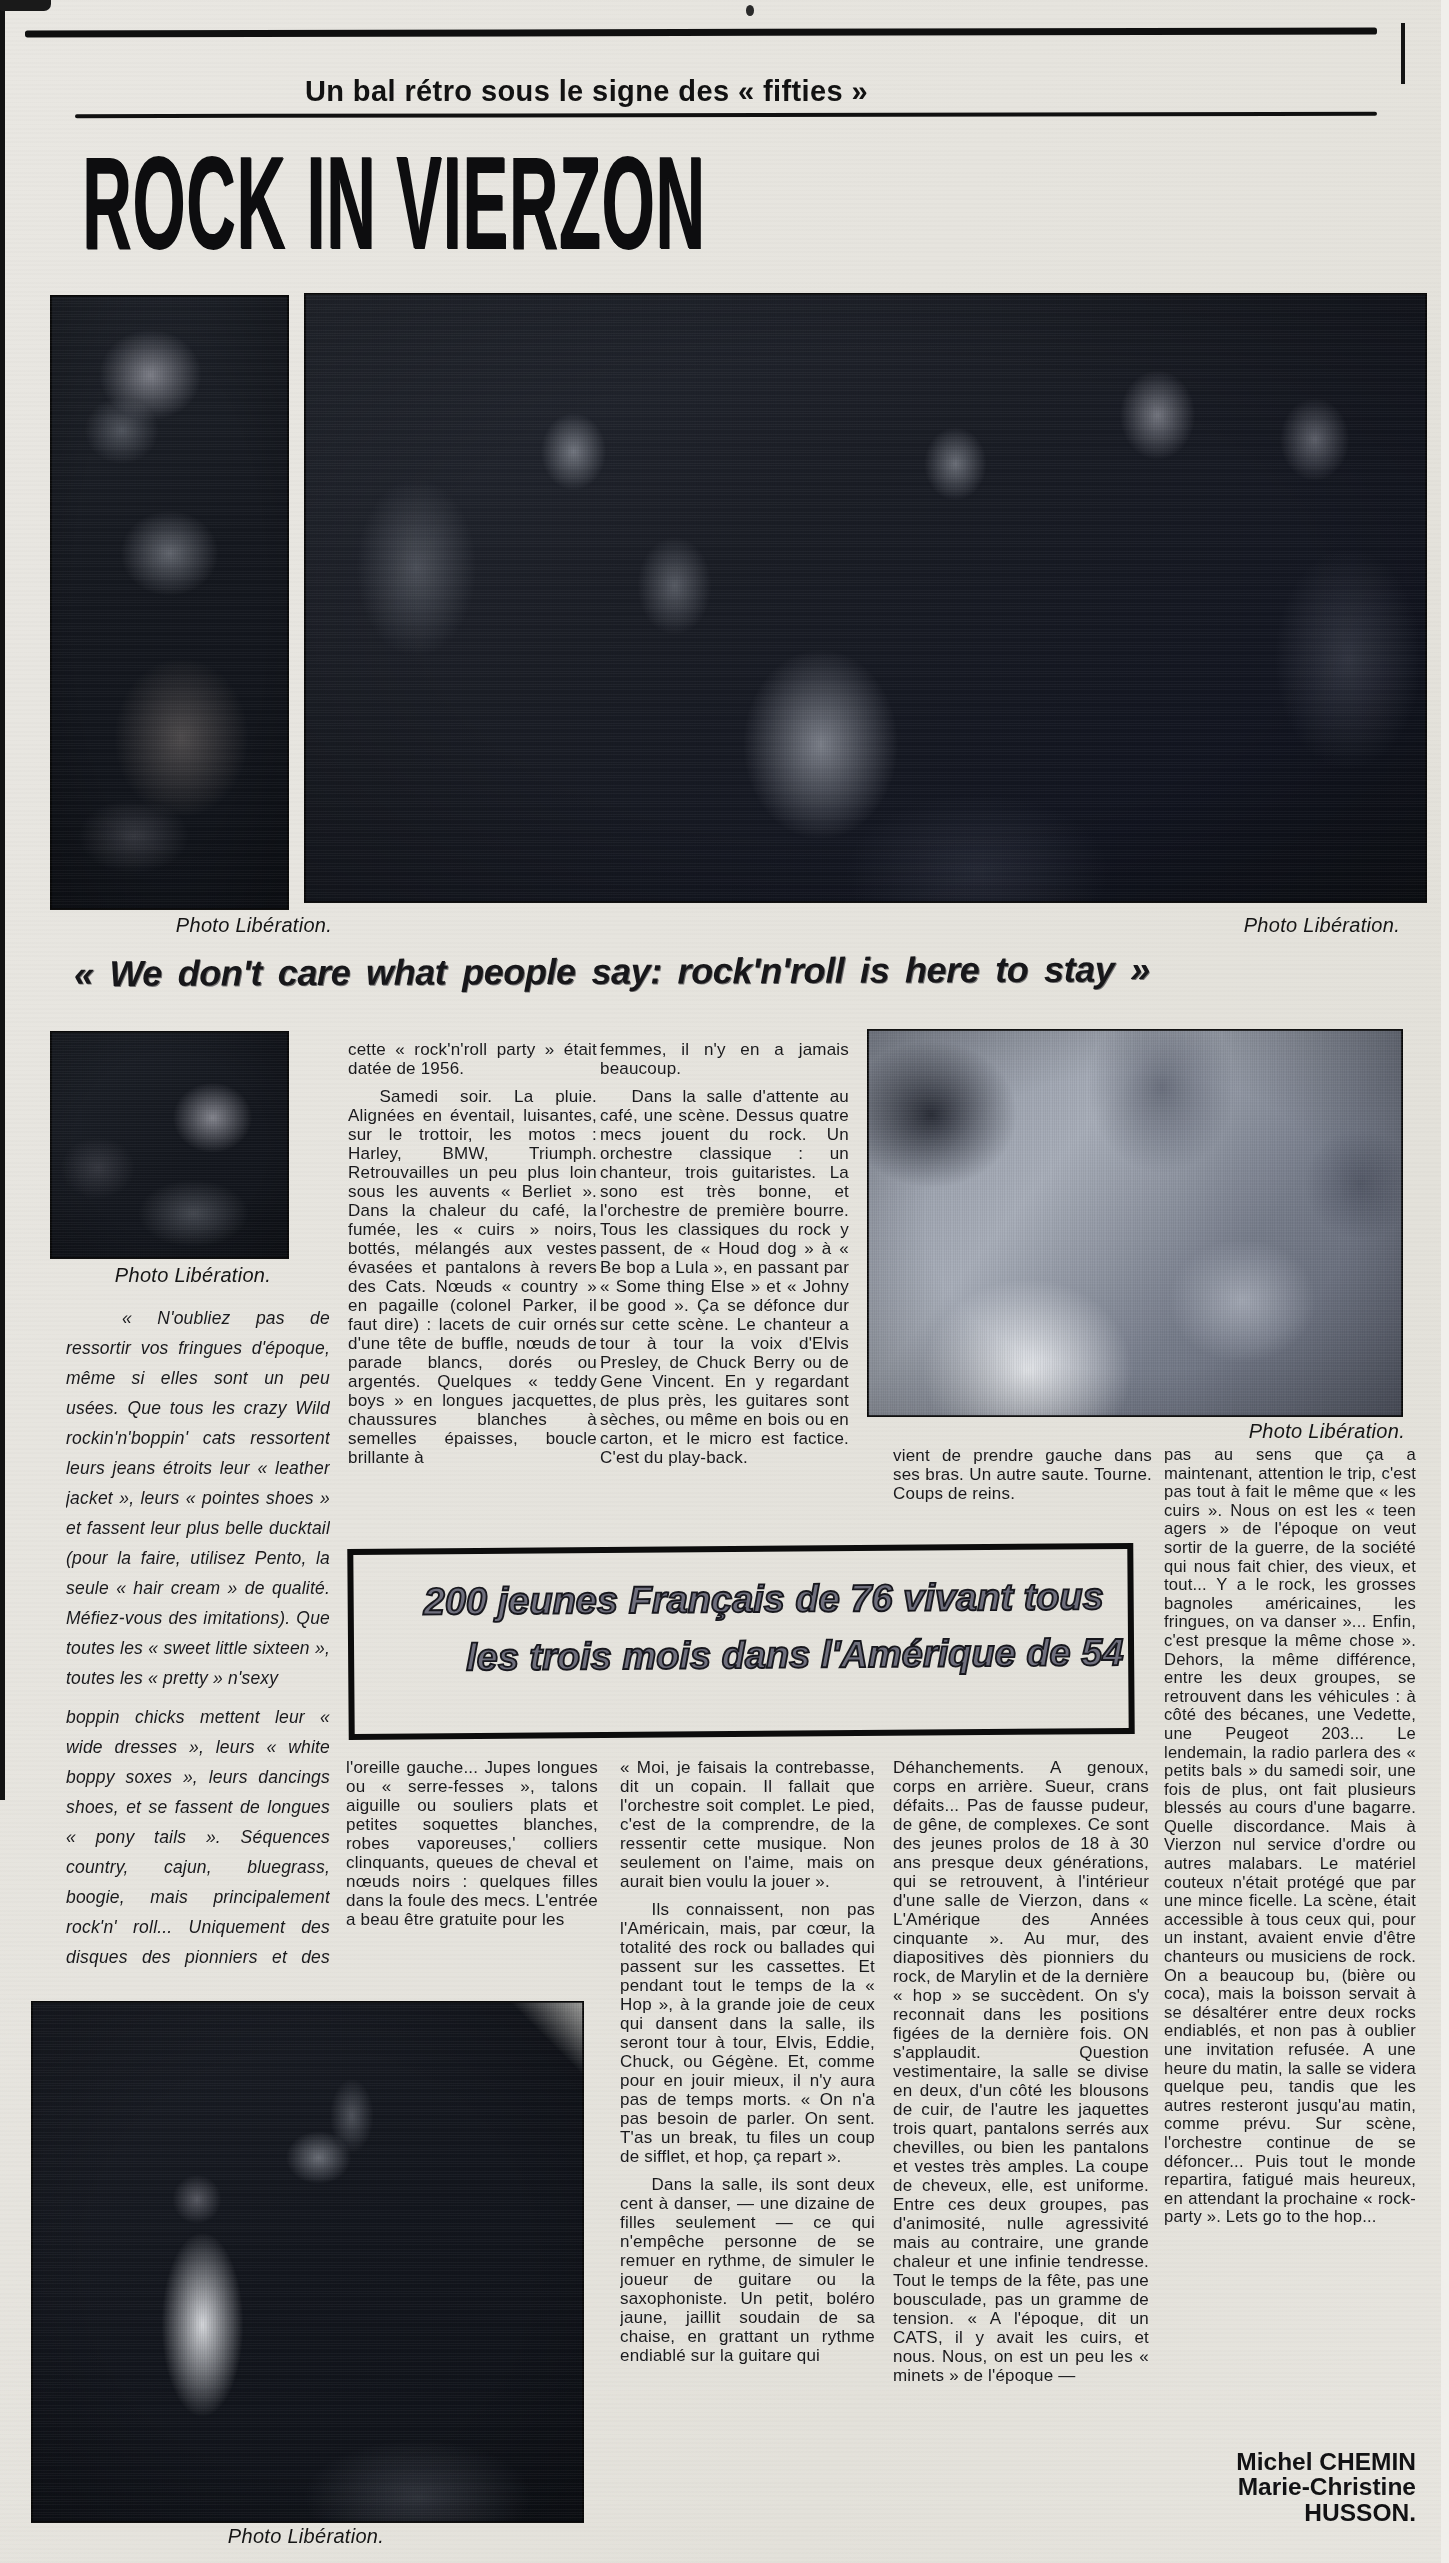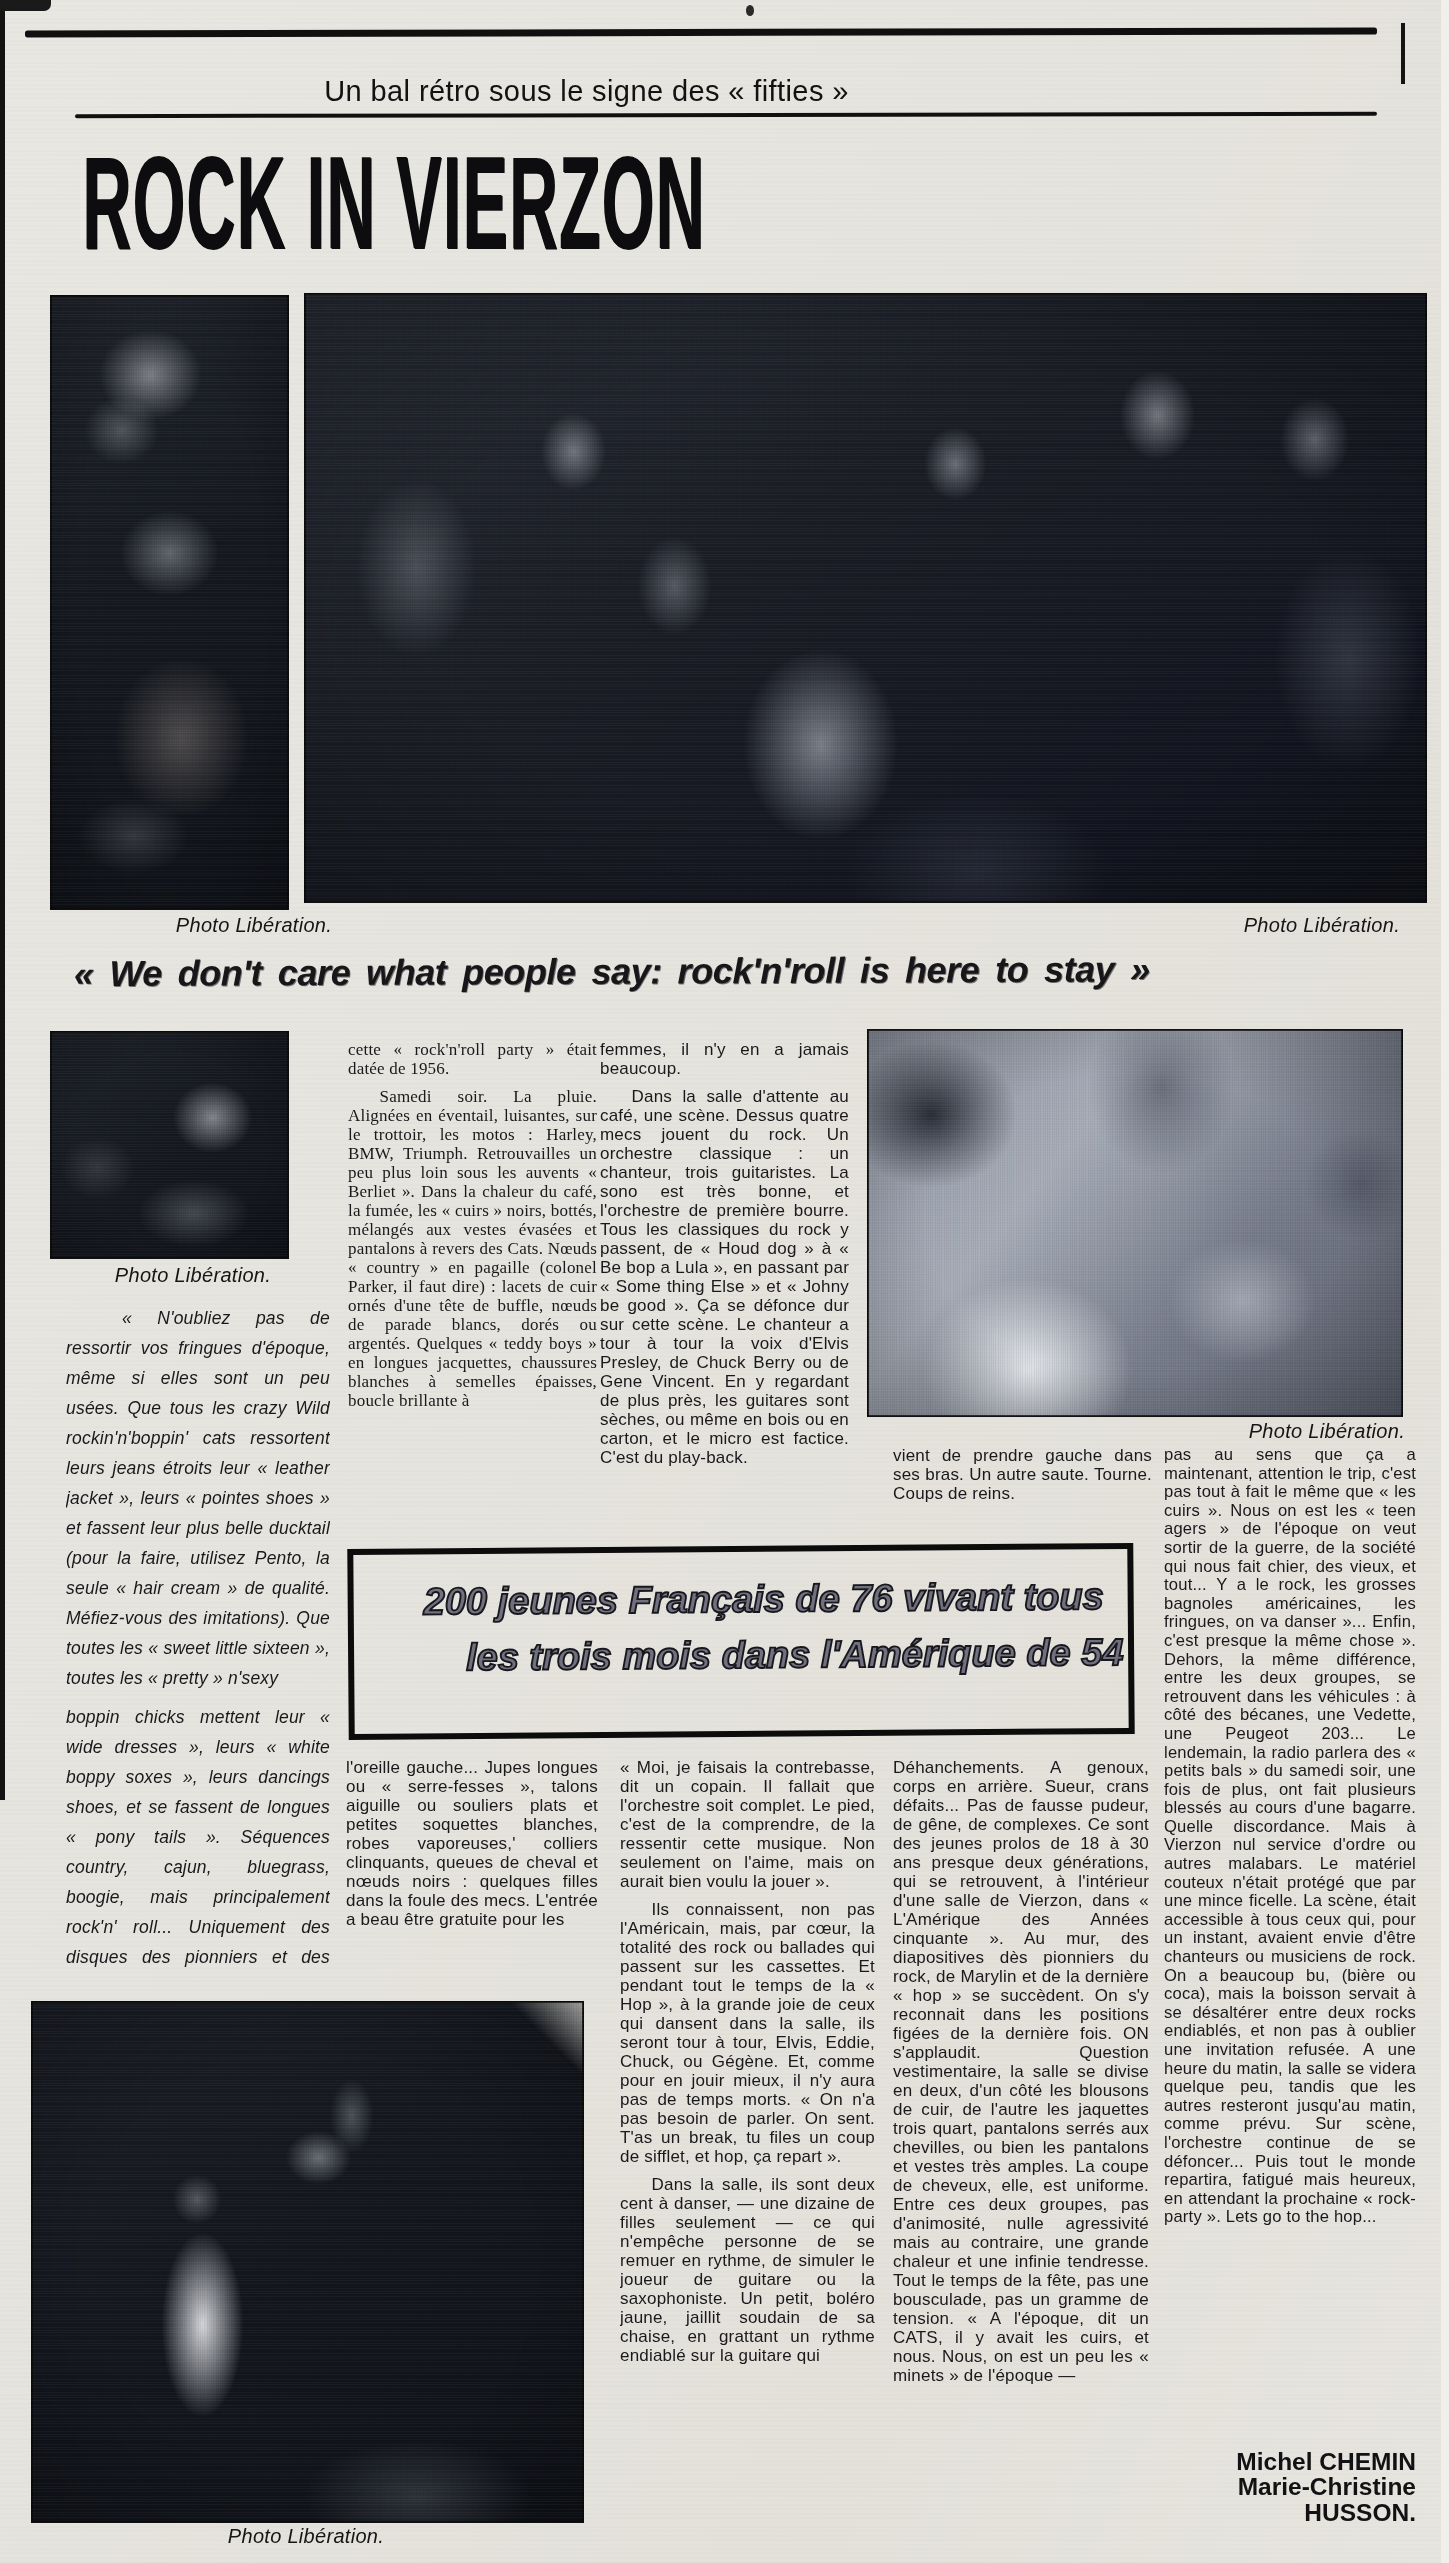--- a/index.html
+++ b/index.html
@@ -20,21 +20,21 @@
   .rule-b{left:75px;top:113px;width:1302px;height:4.4px;transform:rotate(-0.1deg);}
   .vtick{position:absolute;background:#141414;}
   .vtick-top{left:1401px;top:23px;width:4.4px;height:61px;}
   .vrule-right{left:1429px;top:742px;width:5.3px;height:1800px;background:#131313;}
   .edge-right{position:absolute;left:1441px;top:0;width:8.8px;height:100%;background:#f0efeb;}
   .smudge-tl{position:absolute;left:0;top:0;width:51px;height:11.4px;background:#1a1a1a;border-radius:0 0 7px 1.8px;}
   .smudge-t2{position:absolute;left:746px;top:5.3px;width:7.9px;height:10.5px;background:#2a2a2a;border-radius:50%;}
   
   .banner{
     position:absolute;left:280px;top:75px;width:613px;
-    text-align:center;font-size:29px;font-weight:normal;letter-spacing:0.4px;
+    text-align:center;font-size:29px;font-weight:bold;letter-spacing:0.4px;
     color:#121212;white-space:nowrap;
   }
   .headline{
     position:absolute;left:82px;top:137px;margin:0;
     font-size:131px;line-height:131px;font-weight:900;
     color:#0d0d0f;white-space:nowrap;
     transform:scaleX(0.52);transform-origin:left top;
     letter-spacing:1.8px;
     text-shadow:1.8px 0.9px 0 #0d0d0f;
   }
@@ -118,21 +118,21 @@
     position:absolute;text-align:justify;
     font-size:17px;line-height:19px;letter-spacing:0.2px;
     overflow:hidden;color:#19191c;
   }
   .col p{margin:0;}
   .col p + p{margin-top:8.8px;}
   .col p.indent{text-indent:31.5px;}
   .col p.indent-lg{text-indent:56px;}
   .col-italic{font-style:italic;font-size:17.5px;line-height:30px;}
   .col1{left:66px;top:1303px;width:264px;height:667px;}
-  .col2-top{left:348px;top:1040px;width:249px;height:480px;font-family:Liberation Serif, serif;}
+  .col2-top{left:348px;top:1040px;width:249px;height:480px;}
   .col3-top{left:600px;top:1040px;width:249px;height:480px;}
   .col4-snippet{left:893px;top:1446px;width:259px;height:84px;}
   .col5{left:1164px;top:1446px;width:252px;height:1003px;font-size:16.6px;line-height:18.6px;}
   .col2-bottom{left:346px;top:1758px;width:252px;height:238px;}
   .col3-bottom{left:620px;top:1758px;width:255px;height:755px;}
   .col4-bottom{left:893px;top:1758px;width:256px;height:755px;}
   
   .pullquote{
     position:absolute;left:348px;top:1546px;width:786px;height:191px;
     border:6.1px solid #0c0c0c;box-sizing:border-box;

